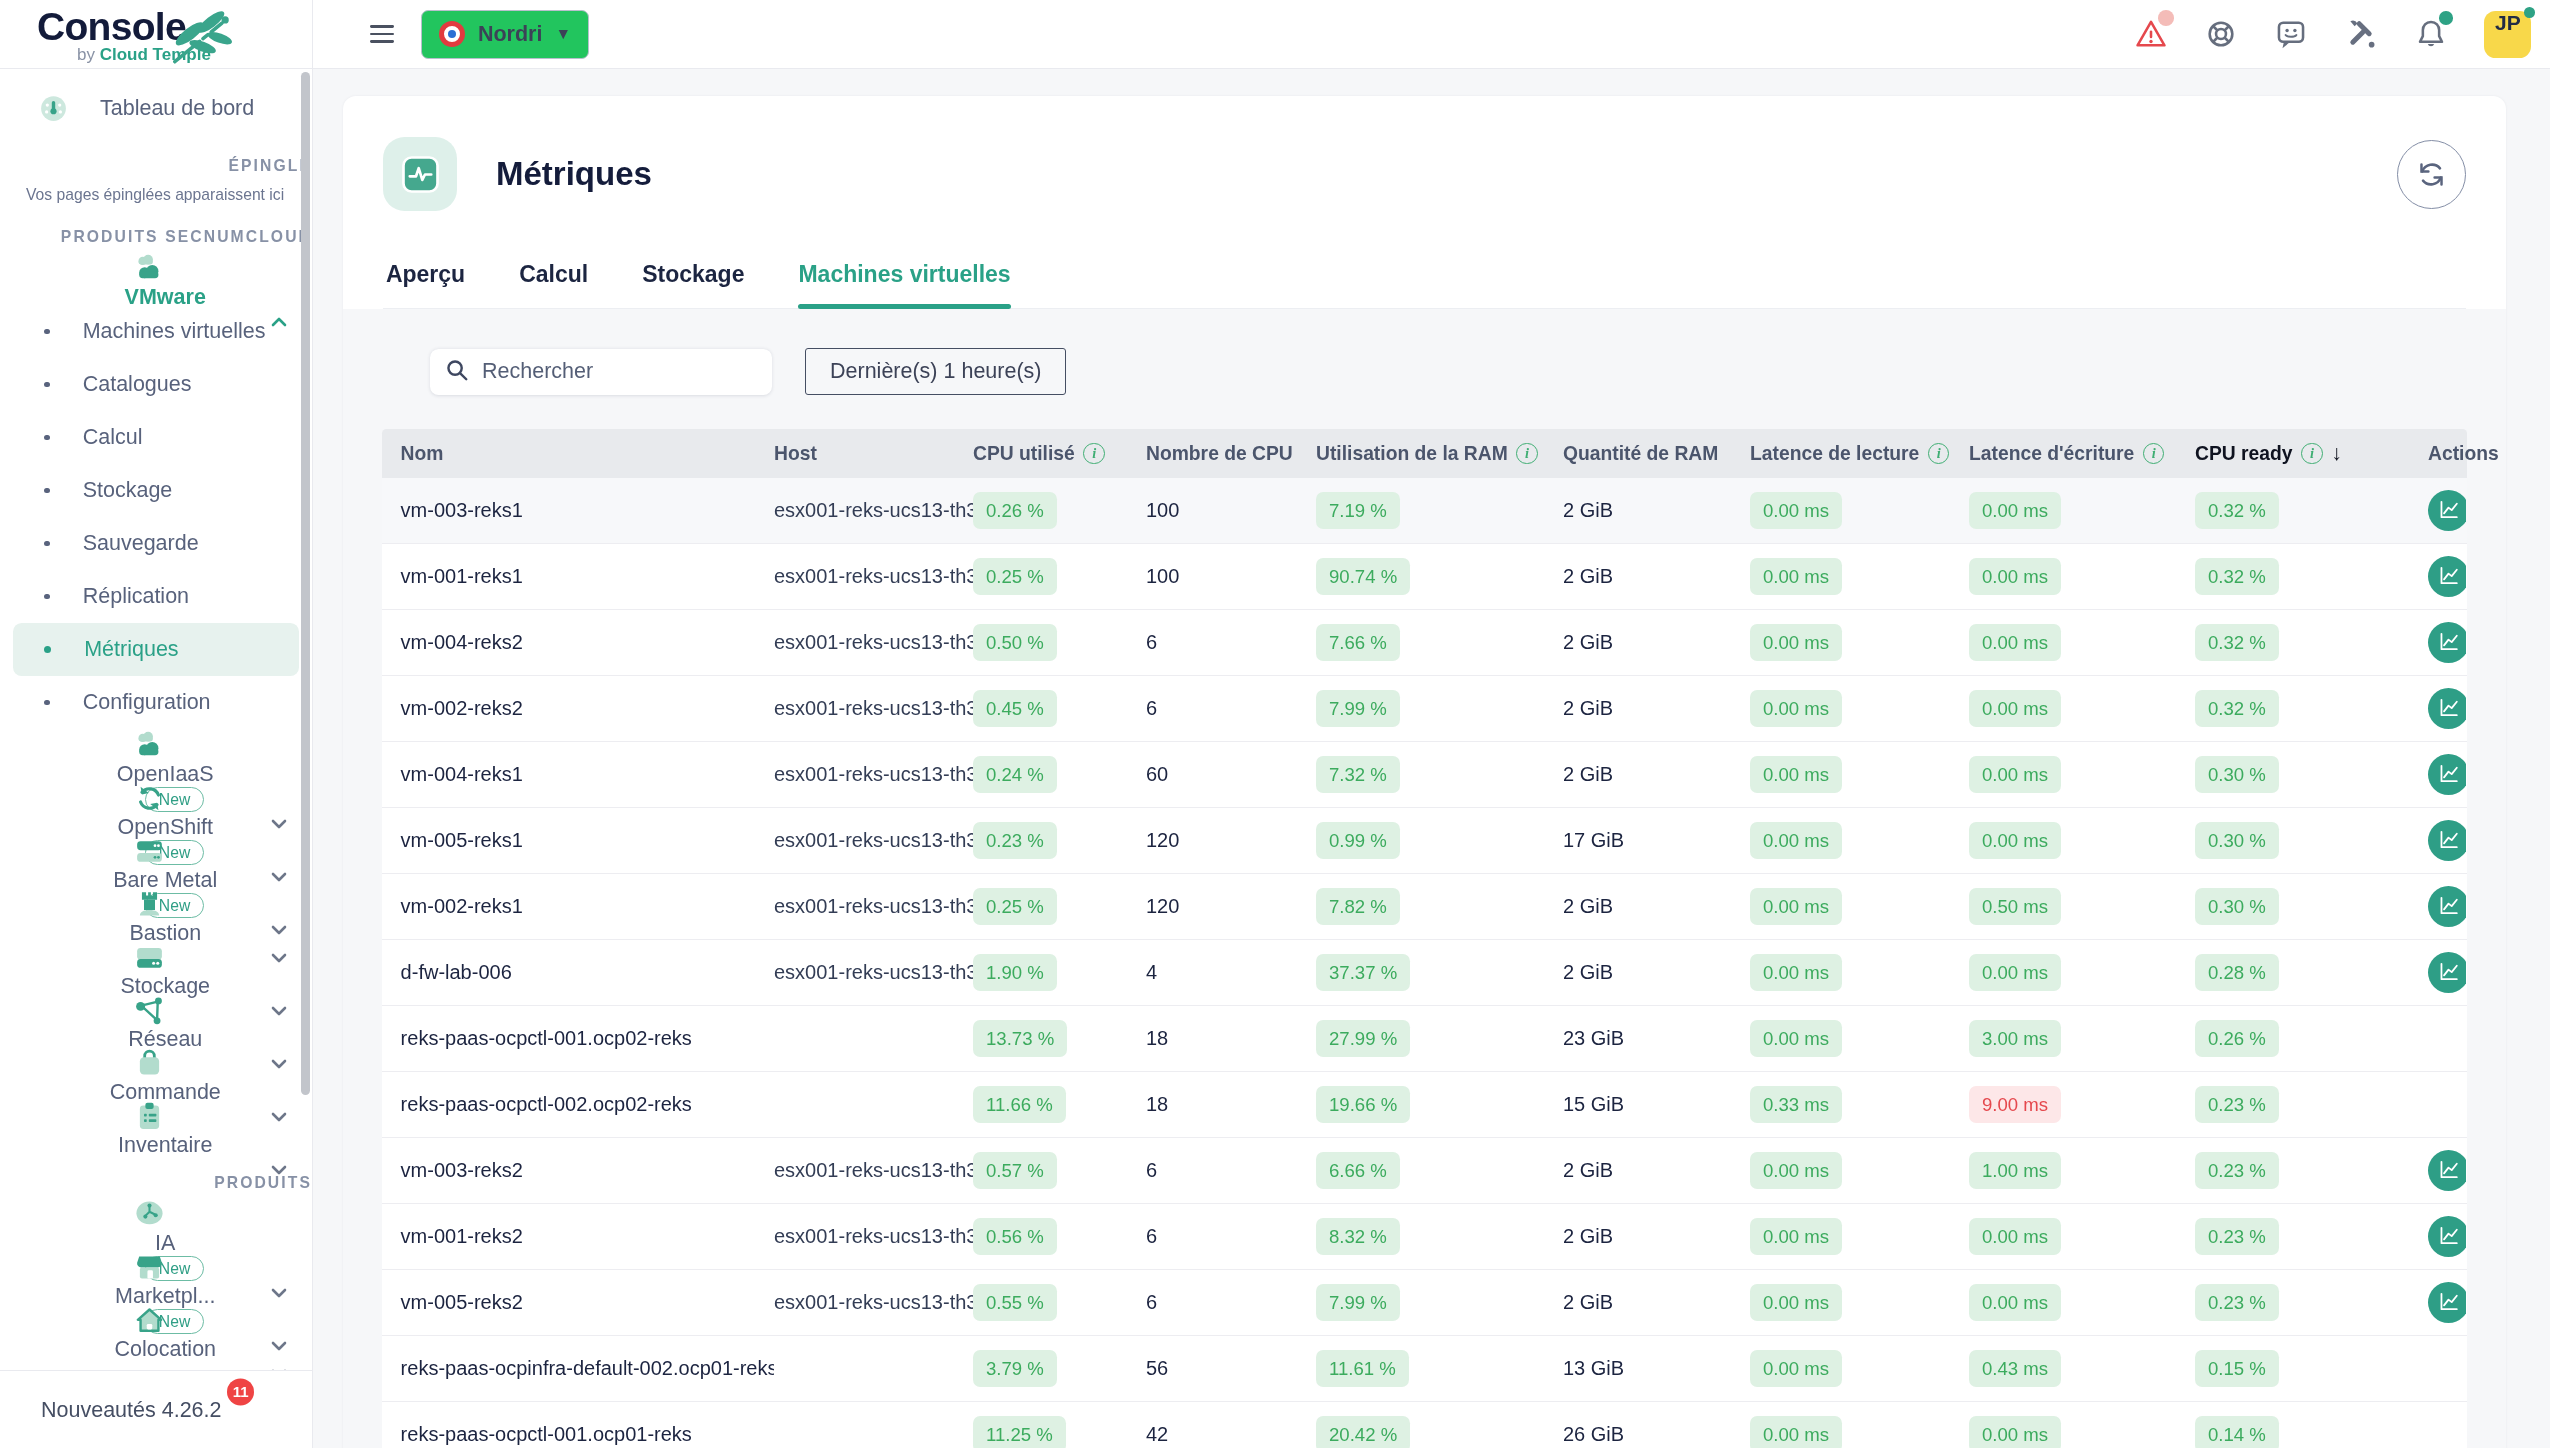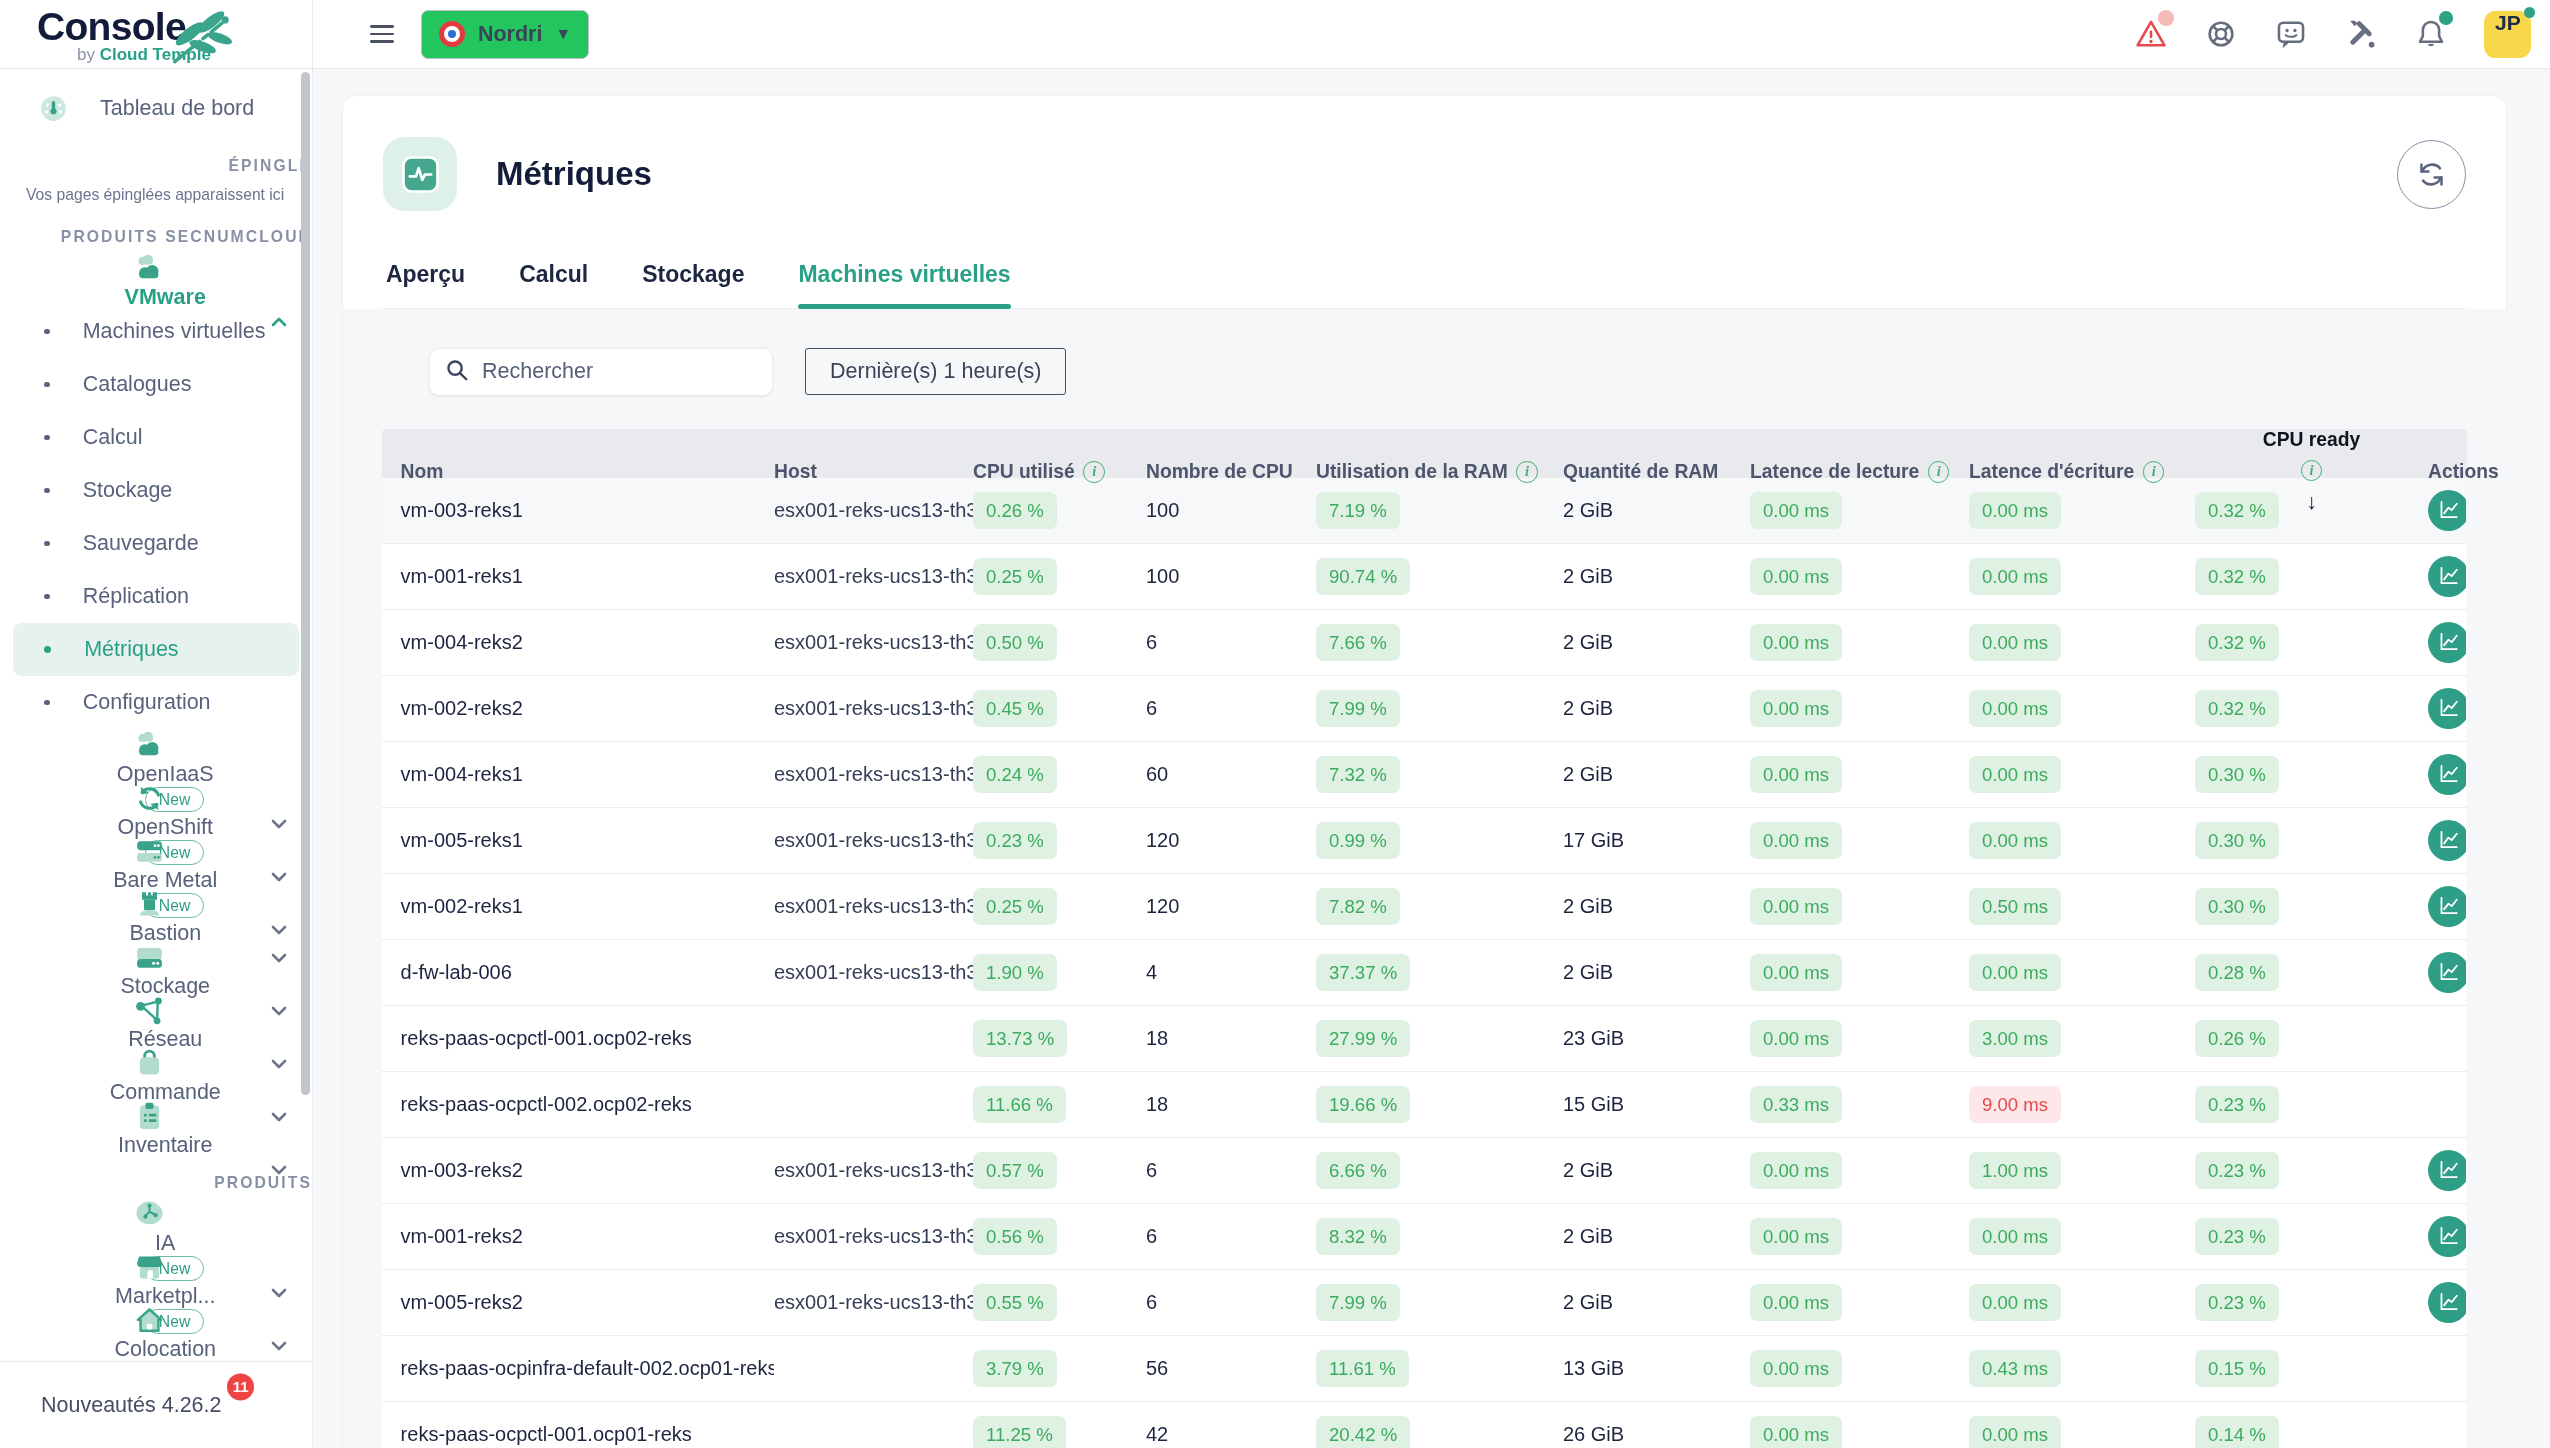--- a/index.html
+++ b/index.html
@@ -31,21 +31,21 @@
   .group-row .chev { margin-left:auto; display:flex; }
   .new-pill { margin-left:18.6px; border:1.4px solid #6cbca4; color:#2f9e85; border-radius:714px;
     font-size:15.7px; padding:3.6px 13px; line-height:1; }
   .child-row { display:flex; align-items:center; height:53px; padding:0 14.3px 0 44px;
     color:#58627c; font-size:21.5px; cursor:pointer; }
   .child-row .bullet { width:5.7px; height:5.7px; border-radius:50%; background:#59637d; margin-right:33px; flex:0 0 auto;}
   .child-row.active { background:#e7f2ee; border-radius:8.6px; margin:0 13px; padding-left:31px; color:#2aa187; }
   .child-row.active .bullet { background:#2aa187; width:7.2px; height:7.2px; }
   .side-scrollbar { position:absolute; right:2.1px; top:72px; width:9.3px; height:1023px;
     background:#c2c5cb; border-radius:5px; }
-  .side-footer { position:absolute; left:0; right:0; bottom:0; height:88px; border-top:0.7px solid #e9eaef;
+  .side-footer { position:absolute; left:0; right:0; bottom:0; height:79px; border-top:0.7px solid #e9eaef;
     display:flex; align-items:center; padding-left:41px; font-size:21.5px; color:#454e63; background:#fff; cursor:pointer;}
   .nf-badge { display:inline-flex; align-items:center; justify-content:center; width:27px; height:27px;
     background:#ef4444; color:#fff; border-radius:50%; font-size:15px; font-weight:bold;
     margin-left:5.7px; transform:translateY(-18.6px); }
 
   
   .topbar { position:absolute; left:313px; top:0; right:0; height:69px; background:#fff;
     border-bottom:0.7px solid #e9eaef; display:flex; align-items:center; z-index:4; }
   .hamburger { margin-left:51px; display:flex; flex-direction:column; gap:5px; cursor:pointer; padding:5.7px;}
   .hamburger span { width:24px; height:2.9px; background:#4a5160; border-radius:1.4px; }
@@ -92,21 +92,21 @@
   .search-box input::placeholder { color:#545e76; }
   .time-btn { height:47px; border:1.4px solid #454e63; border-radius:3px; background:transparent;
     font-size:21.5px; color:#3c4257; padding:0 24px; cursor:pointer; font-family:"Liberation Sans", sans-serif;}
   
   .vm-table { margin-top:34px; width:2085px; }
   .t-head, .t-row { display:grid;
     grid-template-columns:392px 199px 173px 170px 247px 187px 219px 226px 233px 38px; align-items:center; }
   .t-head { background:#e8eaed; height:49px; border-radius:4.3px 4.3px 0 0; }
   .th { font-size:19.3px; font-weight:bold; color:#4b556c; display:flex; align-items:center; gap:8.6px; }
   .th:first-child, .td:first-child { padding-left:18.6px; }
-  .th.dark { color:#0f1320;flex-direction:column; }
+  .th.dark { color:#0f1320; }
   .info-i { width:21.5px; height:21.5px; border:1.8px solid #3fae73; border-radius:50%; color:#3fae73;
     font-size:14.3px; font-weight:bold; display:inline-flex; align-items:center; justify-content:center;
     font-family:"Liberation Serif", serif; font-style:italic; cursor:pointer;}
   .sort-arrow { font-size:21.5px; color:#10131f; cursor:pointer; }
   .t-row { background:#fff; height:66px; border-bottom:0.7px solid #ededf1; }
   .t-row.hover { background:#f7f8fa; }
   .td { font-size:20px; color:#1c2440; overflow:hidden; white-space:nowrap; }
   .td.c-host { color:#333d55; }
   .badge { display:inline-block; padding:7.2px 13px; border-radius:7.2px; font-size:18.6px; min-width:50px;
     text-align:center; background:var(--badge_green_bg,#def1e3); color:var(--badge_green_text,#3cab5e); }

